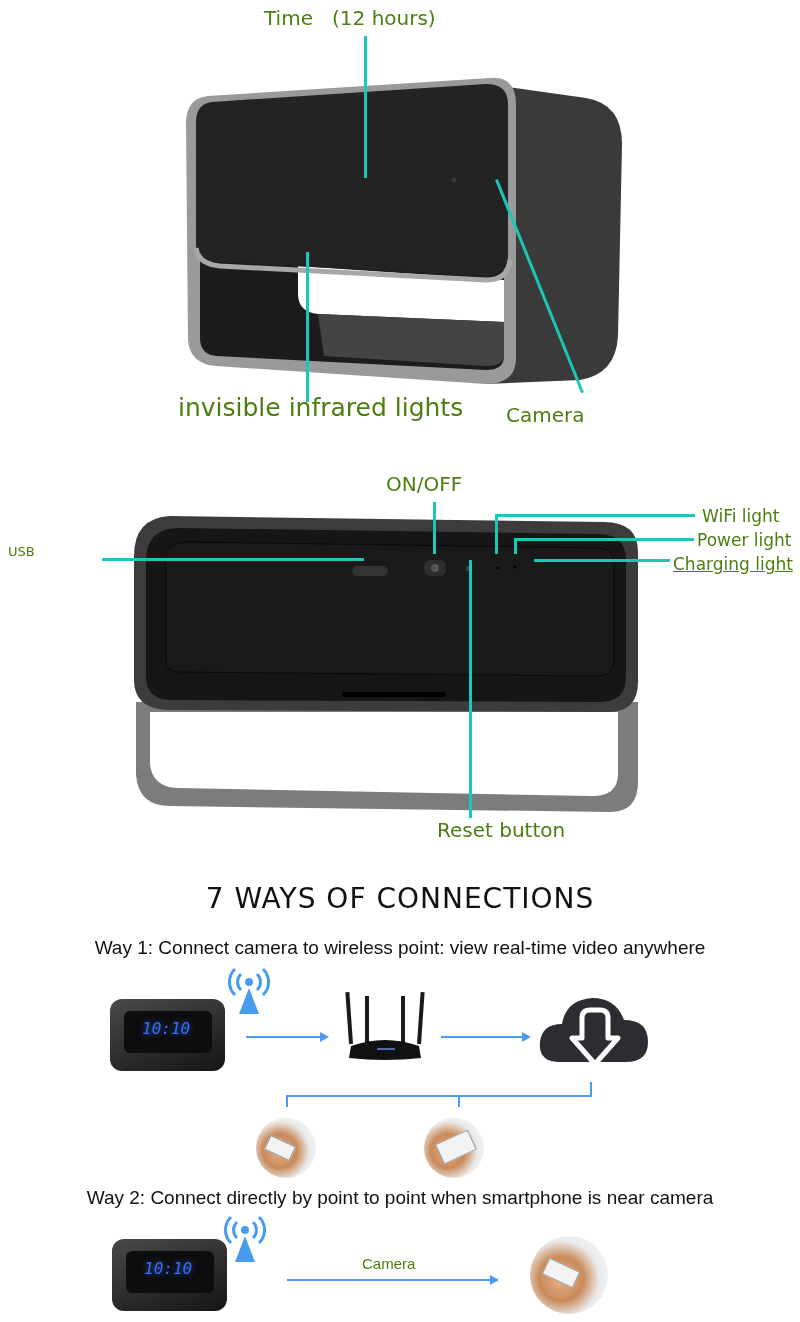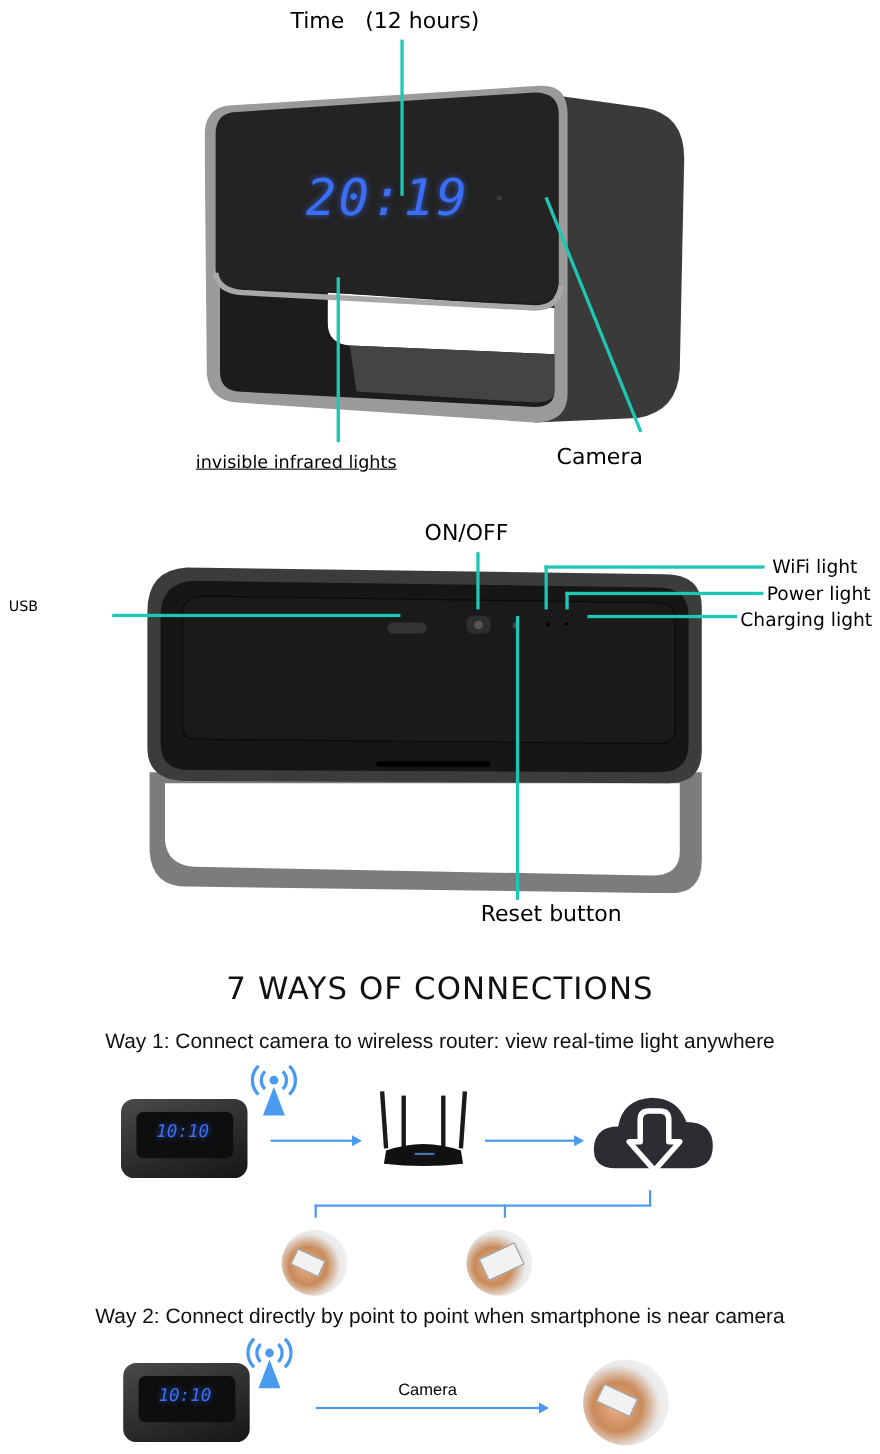--- a/index.html
+++ b/index.html
@@ -1,18 +1,18 @@
 <!DOCTYPE html>
 <html><head>
 <meta charset="utf-8">
 <style>
   html, body { margin:0; padding:0; background:#ffffff; }
   body { width:800px; height:1322px; position:relative; overflow:hidden; font-family:"DejaVu Sans", sans-serif; color:#111; }
   .abs { position:absolute; }
-  .label { position:absolute; font-family:"DejaVu Sans", sans-serif; color:#000000; white-space:nowrap; }
+  .label { position:absolute; font-family:"DejaVu Sans", sans-serif; color:#4d7c0f; white-space:nowrap; }
   .lead { position:absolute; background:#1dc7b6; }
   .blue { background:#4a9bf0; position:absolute; }
   .heading { position:absolute; left:0; width:800px; text-align:center; font-family:"DejaVu Sans", sans-serif; font-size:28px; letter-spacing:1px; color:#111; top:882px; }
   .way { position:absolute; left:0; width:800px; text-align:center; font-family:"Liberation Sans", sans-serif; font-size:19px; color:#111; }
   .led { font-family:"DejaVu Sans Mono", monospace; color:#3a6ff5; text-shadow:0 0 6px rgba(60,110,255,.7); font-style:italic; }
   .arrowhead { position:absolute; width:0; height:0; border-top:5px solid transparent; border-bottom:5px solid transparent; border-left:9px solid #4a9bf0; }
   .phone-circle { position:absolute; border-radius:50%; background:radial-gradient(circle at 40% 55%, #e8b088 0%, #c98a5a 35%, #e9e9e9 60%, #ffffff 100%); overflow:hidden; }
   .phone-circle .screen { position:absolute; background:#f2f2f2; border:1px solid #999; transform:rotate(25deg); }
 </style>
 </head>
@@ -29,35 +29,34 @@
 
     <path d="M14 180 L318 196 L318 282 Q318 296 300 296 L30 282 Q14 280 14 264 Z" fill="#1c1c1c"></path>
     <path d="M112 192 L318 206 L318 248 L132 240 Q112 238 112 220 Z" fill="#ffffff"></path>
     <path d="M132 240 L318 248 L318 282 Q318 292 300 292 L138 282 Z" fill="#444"></path>
 
     <path d="M26 28 Q10 30 10 48 L10 170 Q10 186 30 188 L300 202 Q322 202 322 182 L322 30 Q322 10 300 10 Z" fill="#232323"></path>
     <path d="M10 174 Q12 190 34 192 L300 206 Q322 206 324 186" fill="none" stroke="#a8a8a8" stroke-width="5"></path>
 
     <circle cx="268" cy="106" r="2.5" fill="#3a3a3a"></circle>
   </svg>
-  <div class="led" style="position:absolute; left:92px; top:78px; font-size:46px; letter-spacing:2px;">20:19</div>
 </div>
 
 <div class="lead" style="left:364px; top:36px; width:3px; height:142px;"></div>
 <div class="lead" style="left:306px; top:252px; width:3px; height:150px;"></div>
 <div class="lead" style="left:495px; top:180px; width:3px; height:230px; transform-origin:top left; transform:rotate(-22deg);"></div>
 
-<div class="label" style="left:178px; top:410px; font-size:16px;text-decoration:underline;">invisible infrared lights</div>
+<div class="label" style="left:178px; top:393px; font-size:25px;">invisible infrared lights</div>
 <div class="label" style="left:506px; top:403px; font-size:20px;">Camera</div>
 
 <div class="label" style="left:386px; top:472px; font-size:20px;text-align:right;">ON/OFF</div>
 <div class="label" style="left:8px; top:544px; font-size:13px;">USB</div>
 <div class="label" style="left:702px; top:506px; font-size:17px;text-align:center;">WiFi light</div>
 <div class="label" style="left:697px; top:530px; font-size:17px;">Power light</div>
-<div class="label" style="left:673px; top:554px; font-size:17px;">Charging light</div>
+<div class="label" style="left:673px; top:554px; font-size:17px;text-decoration:underline;">Charging light</div>
 
 <div class="abs" style="left:130px; top:512px; width:510px; height:300px;">
   <svg width="510" height="300" viewBox="0 0 510 300">
 
     <path d="M6 190 L6 262 Q8 294 40 294 L480 300 Q508 300 508 270 L508 190 Z" fill="#7c7c7c"></path>
     <path d="M20 200 L20 252 Q22 274 46 276 L462 284 Q488 284 488 262 L488 200 Z" fill="#ffffff"></path>
 
     <path d="M40 4 Q4 6 4 44 L4 168 Q4 196 36 198 L478 200 Q508 200 508 170 L508 40 Q508 10 474 10 Z" fill="#3c3c3c"></path>
     <path d="M46 16 Q16 18 16 48 L16 164 Q16 188 42 188 L470 190 Q496 190 496 164 L496 48 Q496 22 468 22 Z" fill="#161616"></path>
     <path d="M60 30 L468 36 Q484 36 484 52 L484 150 Q484 164 468 164 L48 160 Q36 160 36 148 L36 44 Q36 30 60 30 Z" fill="#1a1a1a" stroke="#0a0a0a" stroke-width="1"></path>
@@ -81,21 +80,21 @@
 <div class="lead" style="left:469px; top:560px; width:3px; height:258px;"></div>
 <div class="lead" style="left:495px; top:514px; width:200px; height:3px;"></div>
 <div class="lead" style="left:495px; top:514px; width:3px; height:40px;"></div>
 <div class="lead" style="left:514px; top:538px; width:180px; height:3px;"></div>
 <div class="lead" style="left:514px; top:538px; width:3px; height:16px;"></div>
 <div class="lead" style="left:534px; top:559px; width:136px; height:3px;"></div>
 
 <div class="label" style="left:413px; top:818px; font-size:20px;margin-left:24px;">Reset button</div>
 
 <div class="heading">7 WAYS OF CONNECTIONS</div>
-<div class="way" style="top:937px;">Way 1: Connect camera to wireless router: view real-time light anywhere</div>
+<div class="way" style="top:937px;">Way 1: Connect camera to wireless point: view real-time video anywhere</div>
 
 <div class="abs" style="left:110px; top:995px; width:115px; height:76px;">
   <div class="abs" style="left:0; top:4px; width:115px; height:72px; background:linear-gradient(160deg,#4a4a4a,#151515); border-radius:12px;"></div>
   <div class="abs" style="left:14px; top:16px; width:88px; height:42px; background:#0e0e0e; border-radius:6px;"></div>
   <div class="led" style="position:absolute; left:32px; top:24px; font-size:16px;">10:10</div>
 </div>
 
 <div class="abs" style="left:226px; top:966px; width:46px; height:50px;">
   <svg width="46" height="50" viewBox="0 0 46 50">
     <circle cx="23" cy="16" r="4" fill="#4a9bf0"></circle>

